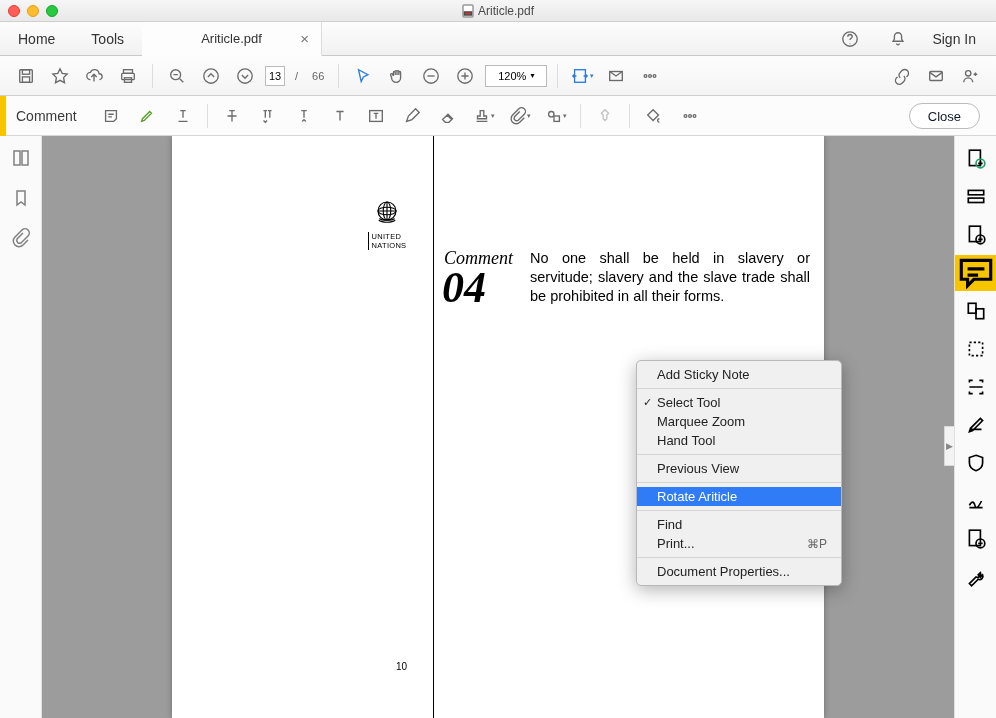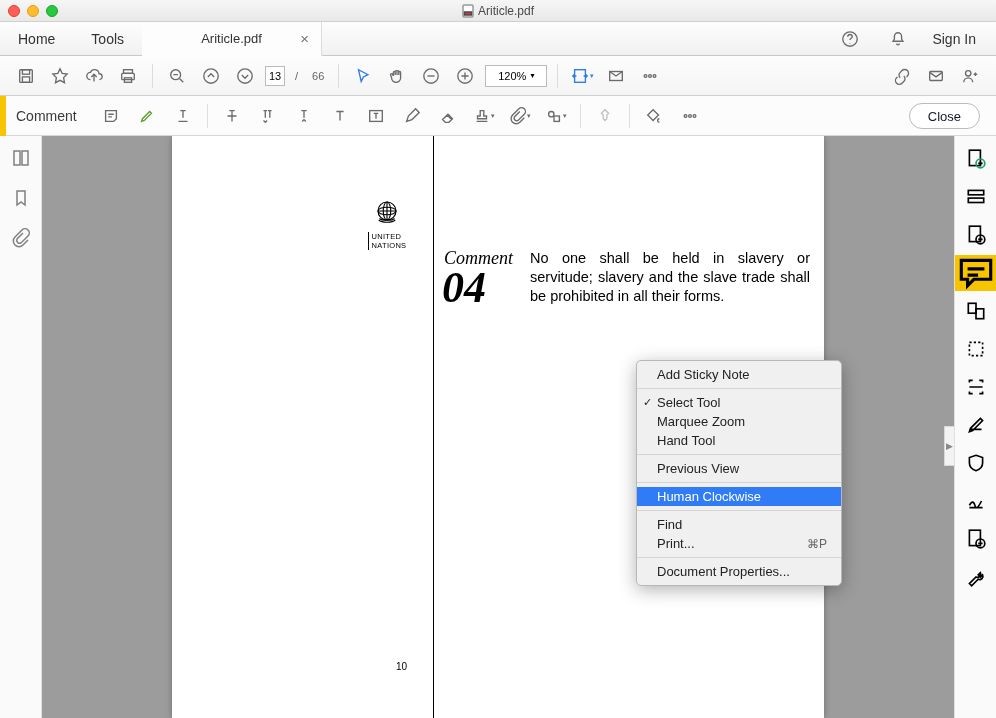--- a/index.html
+++ b/index.html
@@ -454,21 +454,21 @@
     </div>
     <div class="ctxitem">
       <span>Hand Tool</span>
     </div>
     <div class="ctxsep"></div>
     <div class="ctxitem">
       <span>Previous View</span>
     </div>
     <div class="ctxsep"></div>
     <div class="ctxitem sel">
-      <span>Human Clockwise</span>
+      <span>Rotate Ariticle</span>
     </div>
     <div class="ctxsep"></div>
     <div class="ctxitem">
       <span>Find</span>
     </div>
     <div class="ctxitem">
       <span>Print...</span>
       <span class="short">⌘P</span>
     </div>
     <div class="ctxsep"></div>

